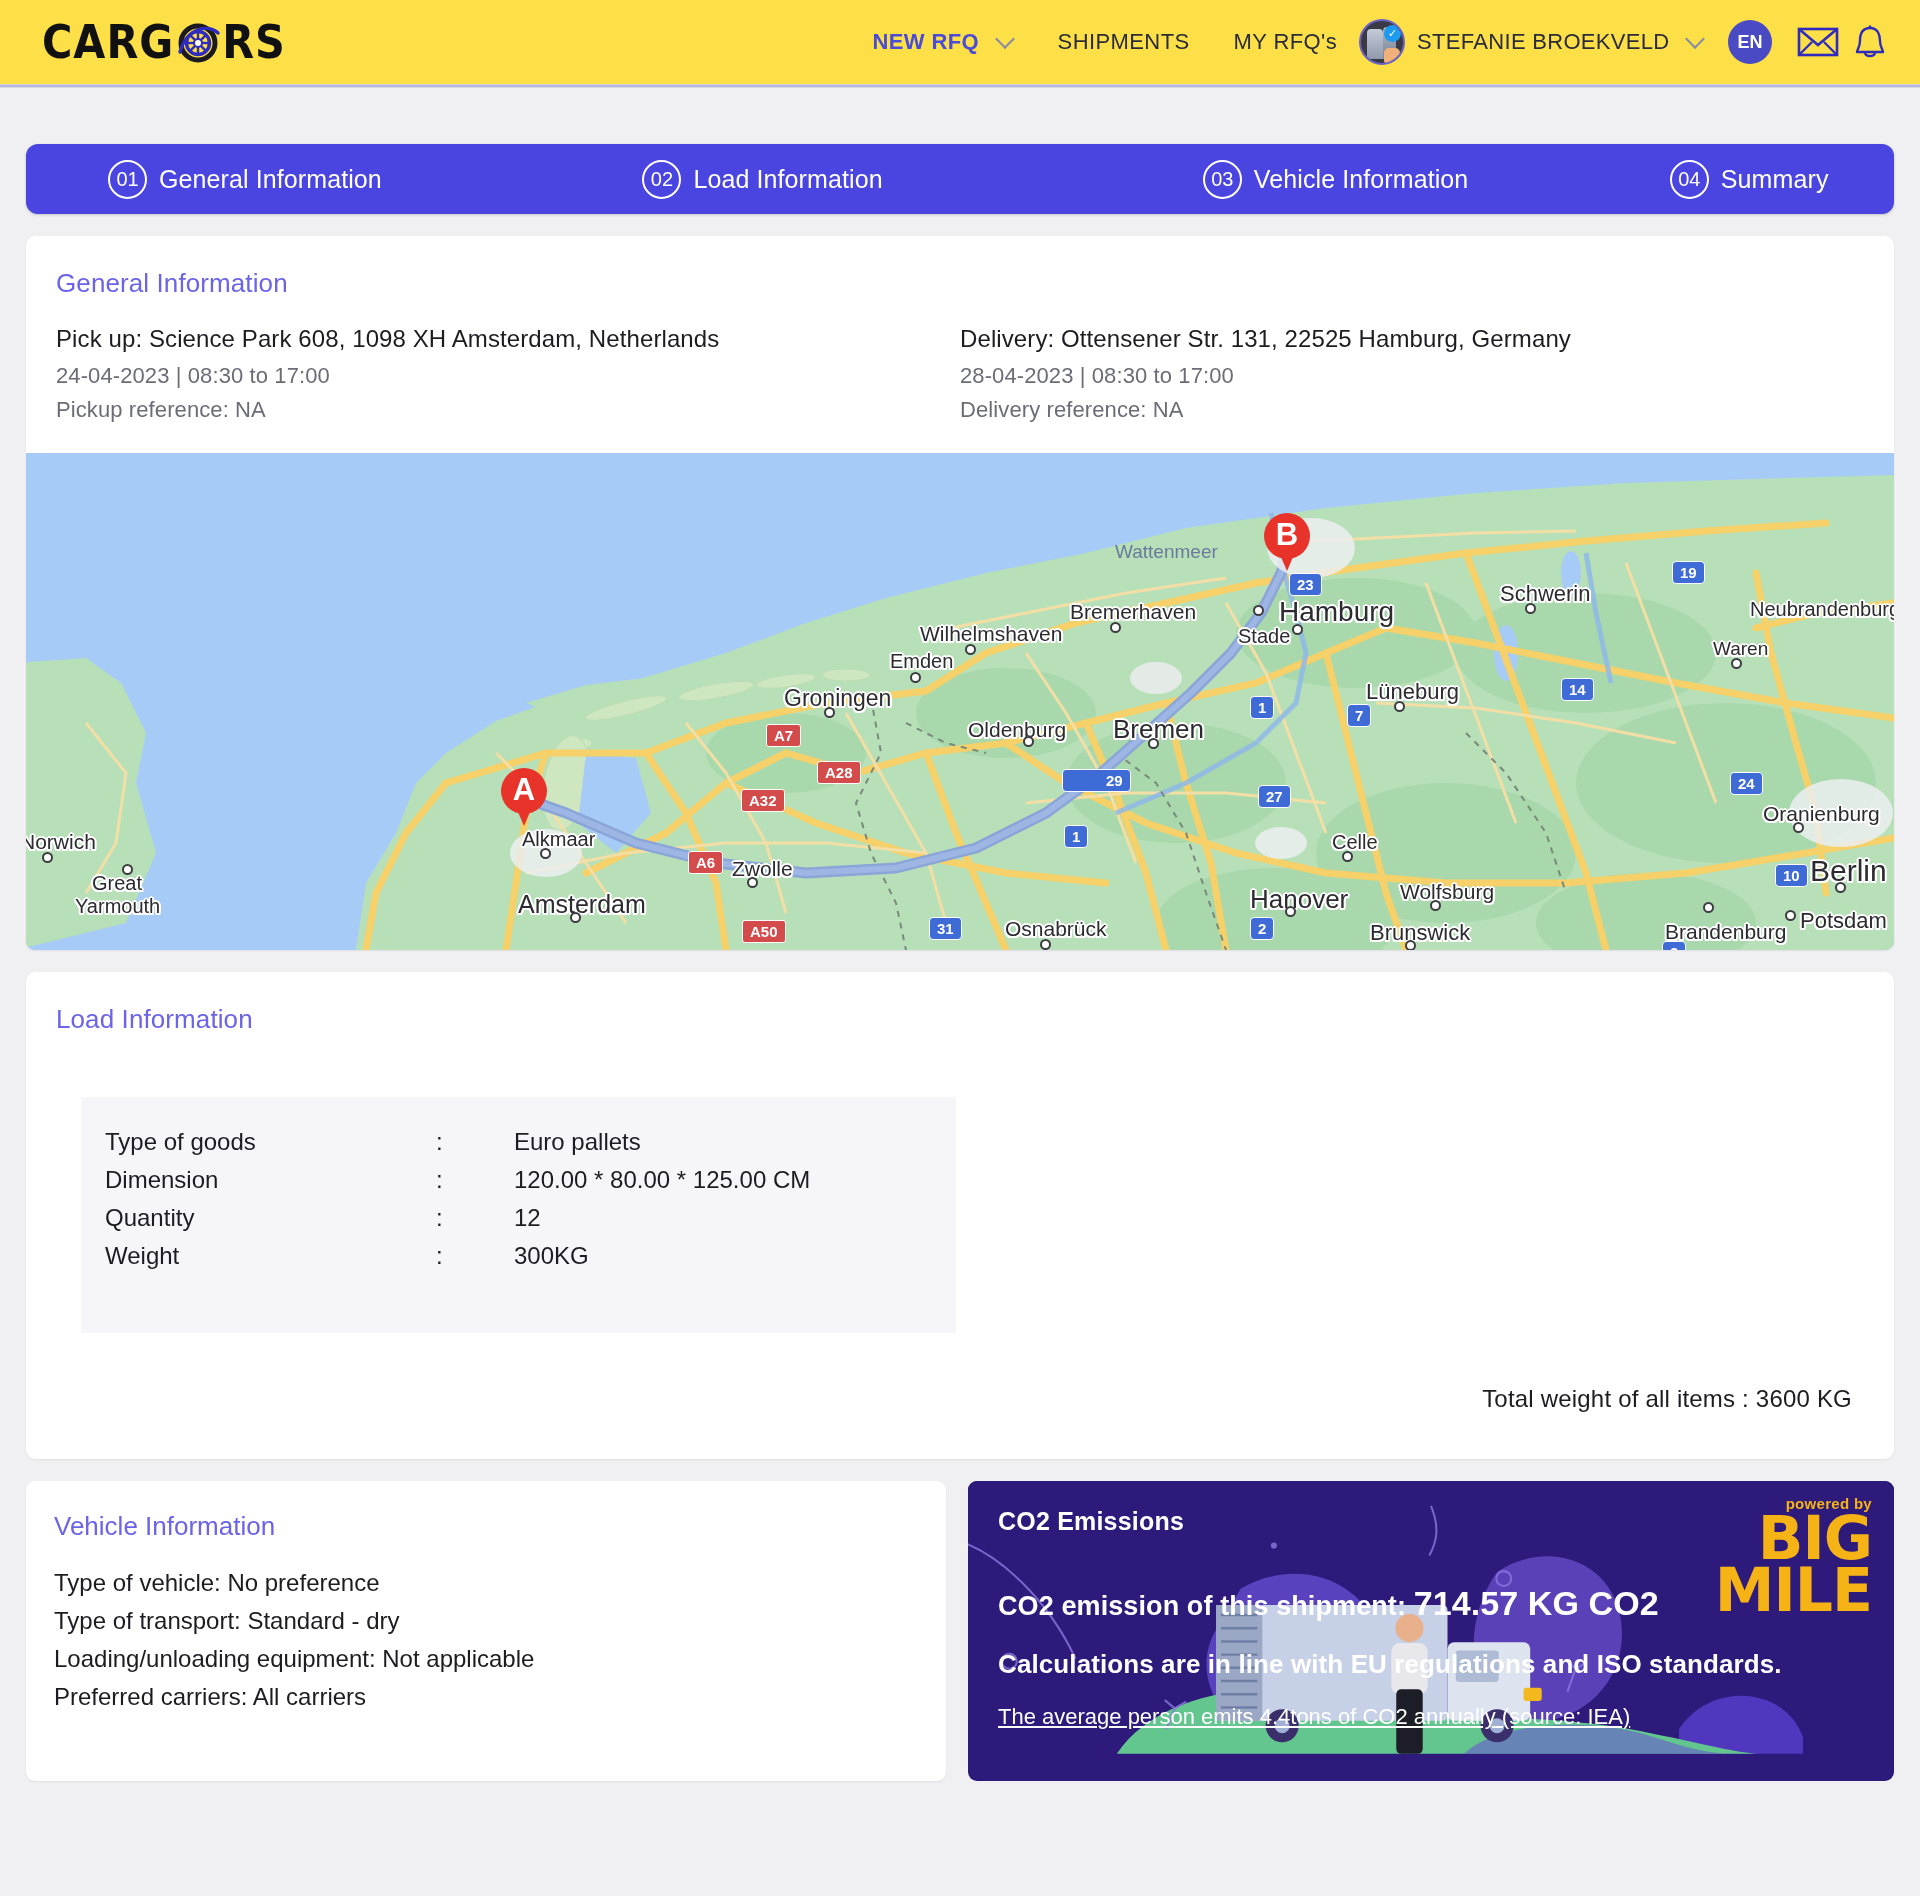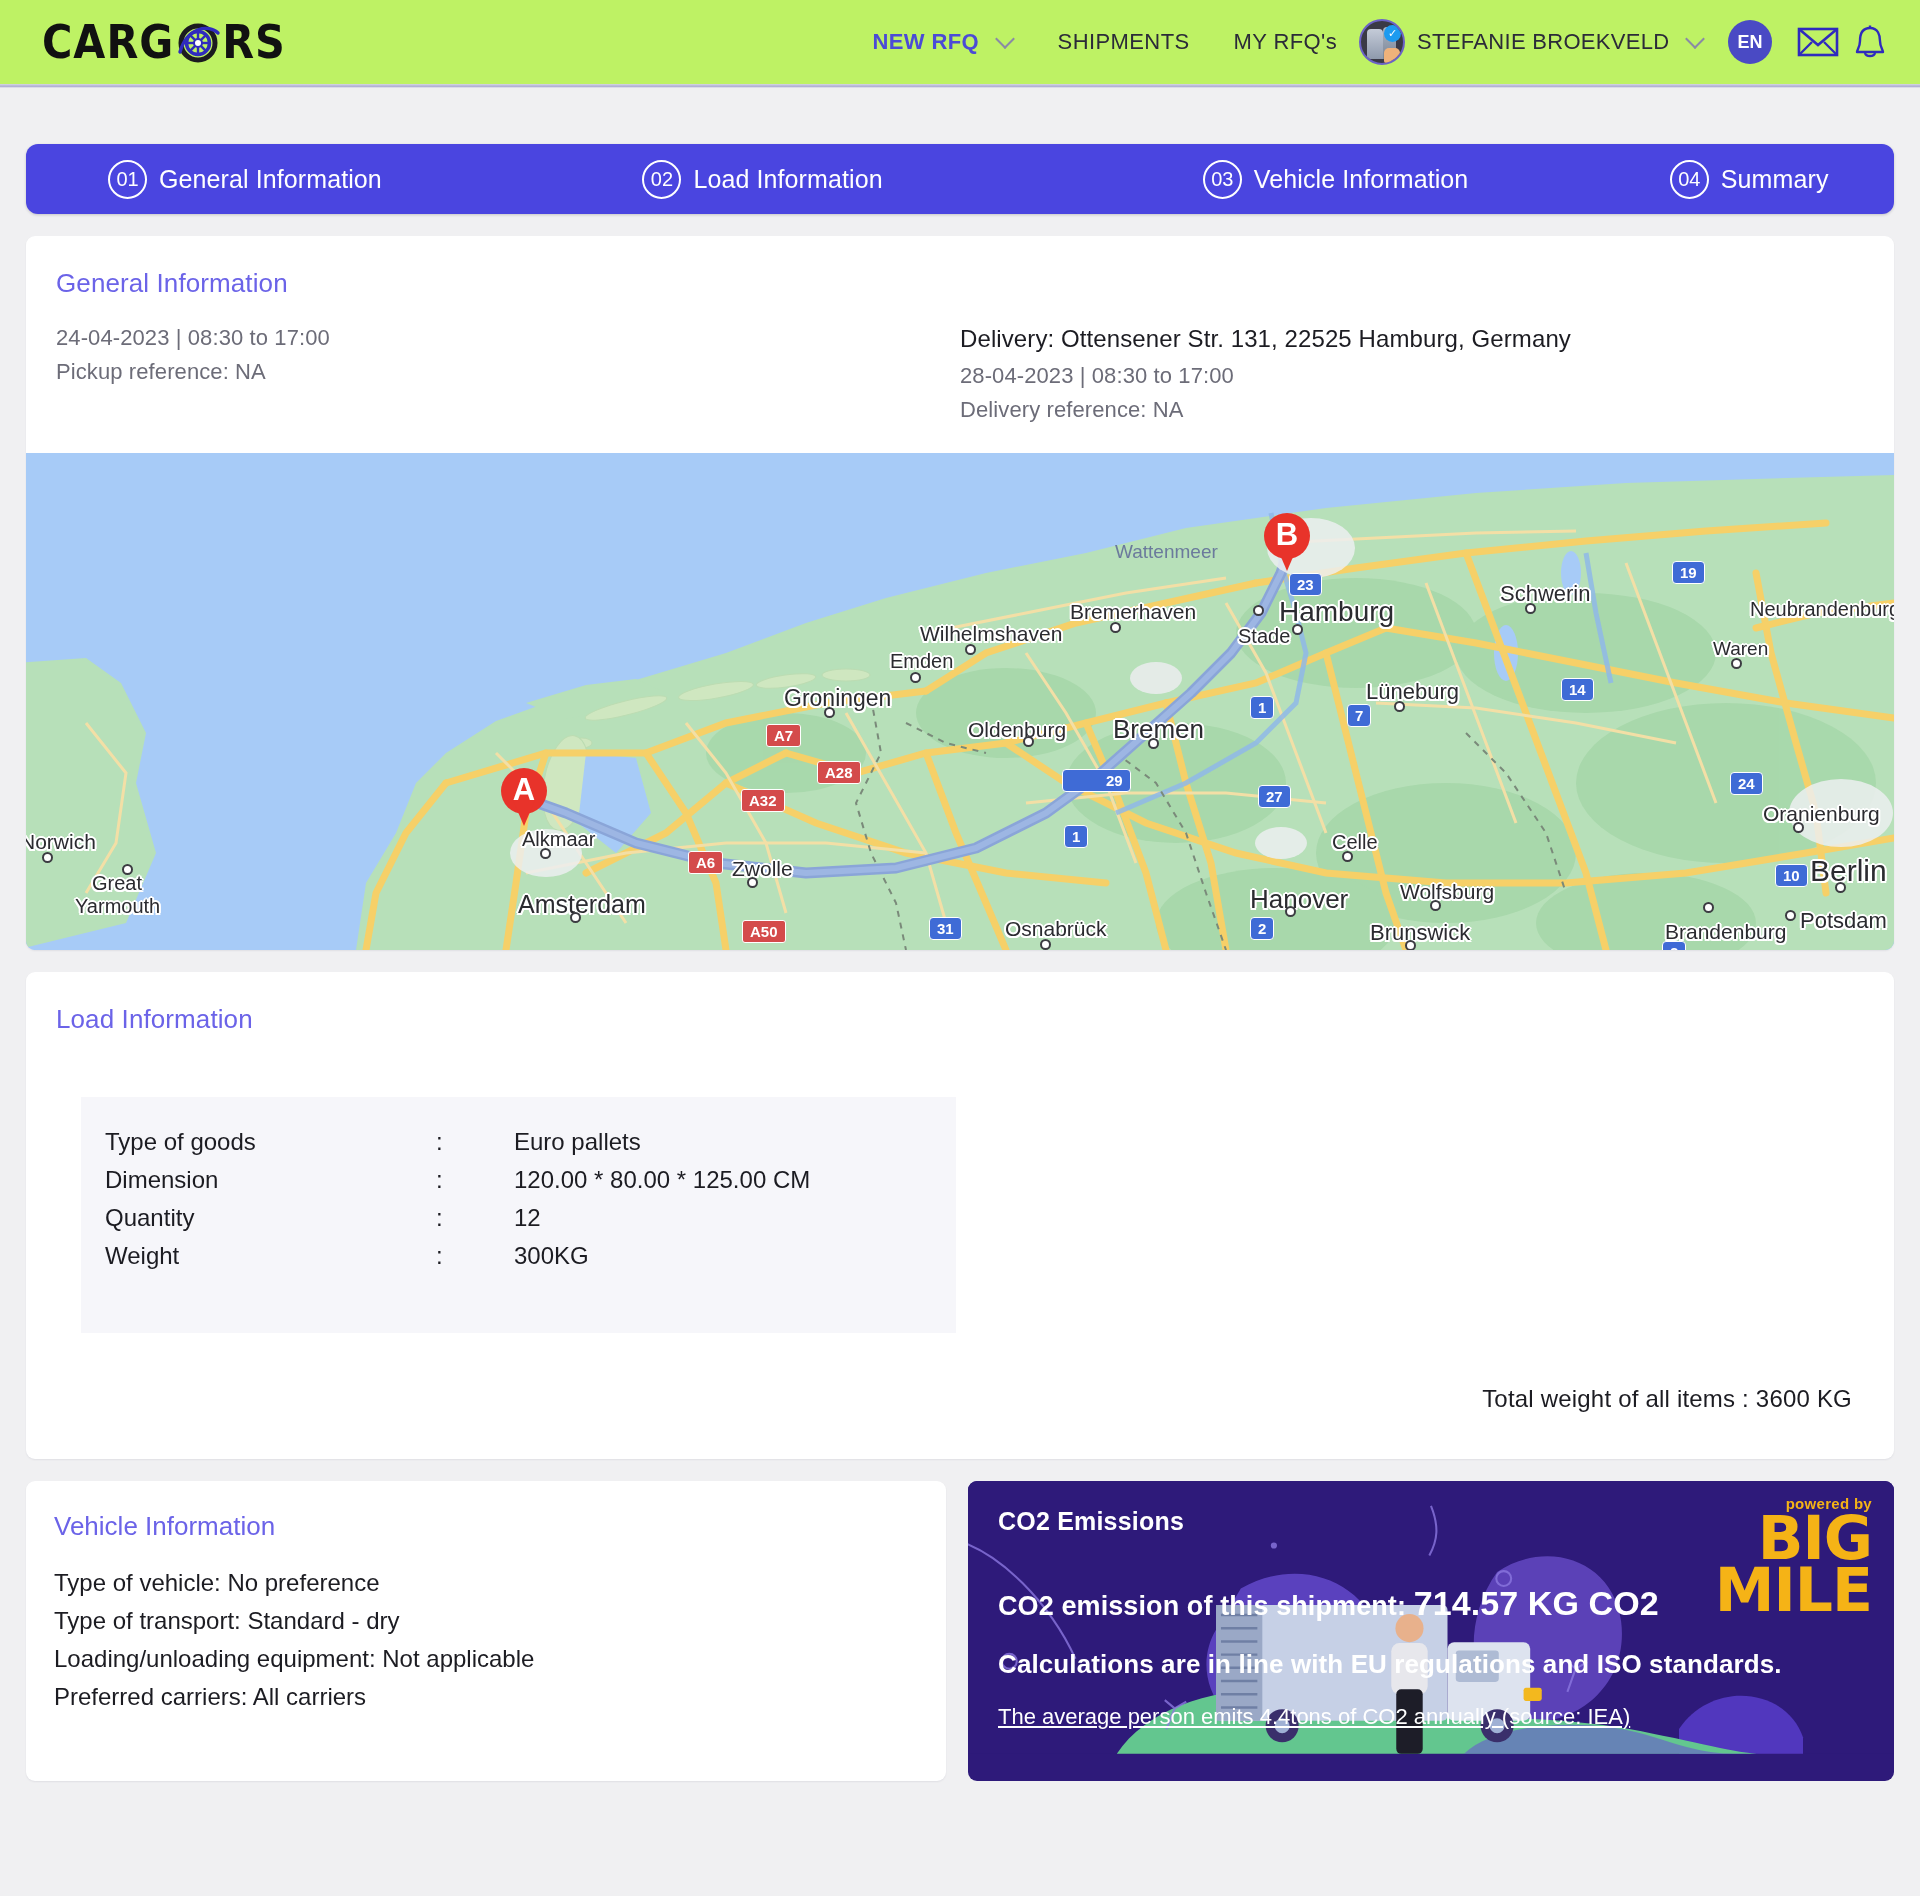--- a/index.html
+++ b/index.html
@@ -7,21 +7,21 @@
   body {
     width:1920px; height:1896px;
     background:#f0f0f2;
     font-family:"Liberation Sans", sans-serif;
     overflow:hidden;
   }
 
   
   .topbar{
     position:relative;
-    height:88px; background:#bef264;
+    height:88px; background:#fde047;
     display:flex; align-items:center;
     border-bottom:4px solid; border-image:linear-gradient(to bottom,#c9c9df,#9d9dc8) 1;
   }
   .topbar::after{
     content:""; position:absolute; left:0; right:0; bottom:-4px; height:4px;
     background:linear-gradient(to bottom,#d7d7e6 0%, #aeaed2 60%, #f0f0f2 100%);
   }
   .logo{ display:flex; align-items:center; margin-left:42px; }
   .logo-text{
     font-family:"DejaVu Sans", sans-serif;
@@ -265,20 +265,21 @@
     <div class="step">
       <span class="step-num">04</span>
       <span class="step-label">Summary</span>
     </div>
   </div>
 
   <div class="card">
     <div class="sec-title">General Information</div>
     <div class="gi-grid">
       <div class="gi-col">
+        <div class="gi-main">Pick up: Science Park 608, 1098 XH Amsterdam, Netherlands</div>
         <div class="gi-sub">24-04-2023 | 08:30 to 17:00</div>
         <div class="gi-sub">Pickup reference: NA</div>
       </div>
       <div class="gi-col">
         <div class="gi-main">Delivery: Ottensener Str. 131, 22525 Hamburg, Germany</div>
         <div class="gi-sub">28-04-2023 | 08:30 to 17:00</div>
         <div class="gi-sub">Delivery reference: NA</div>
       </div>
     </div>
 

